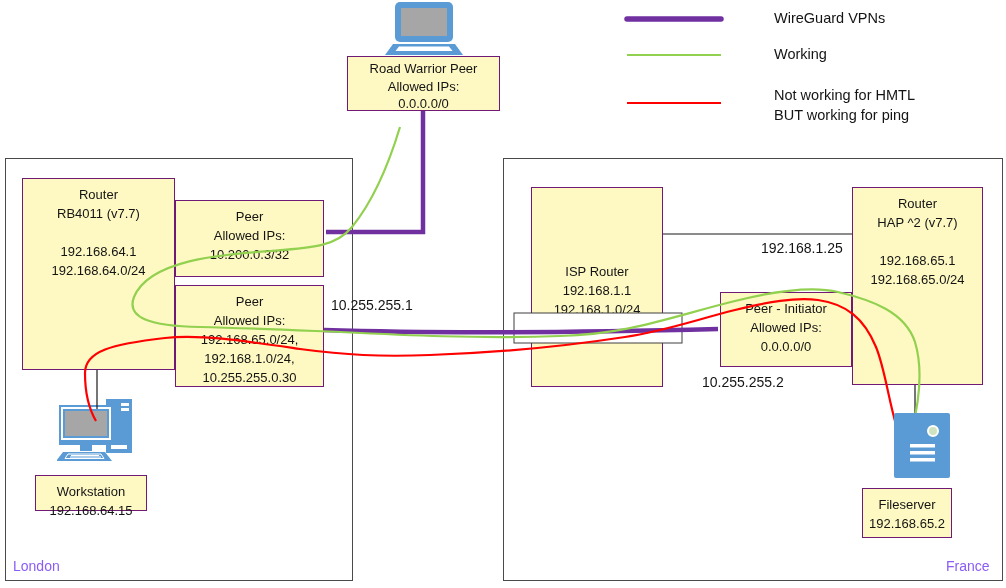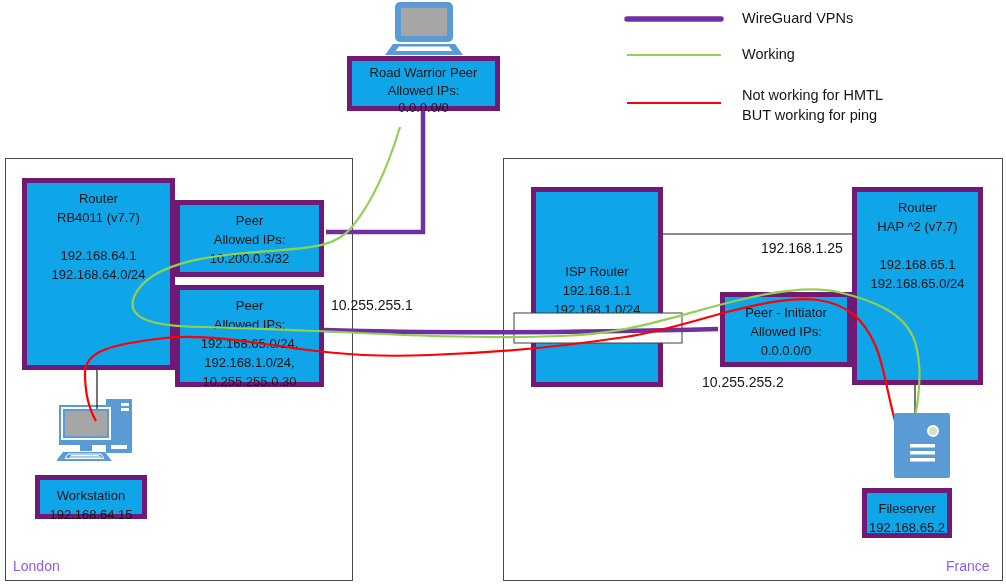--- a/index.html
+++ b/index.html
@@ -5,35 +5,35 @@
   html,body { margin:0; padding:0; background:#fff; }
   #canvas {
     position:relative; width:1006px; height:588px; overflow:hidden;
     font-family:"Liberation Sans", sans-serif; color:#141414; background:#fff;
   }
   .site-box {
     position:absolute; background:#fff; border:1.5px solid #4a4a4a; z-index:1;
   }
   .site-label { position:absolute; font-size:14px; color:#8b5cf6; z-index:2; }
   .node {
-    position:absolute; background:#0ea5e9; border:5px solid #701a75; z-index:2;
+    position:absolute; background:#fef9c3; border:1px solid #701a75; z-index:2;
     display:flex; flex-direction:column; align-items:center;
     padding-top:6px; box-sizing:border-box; text-align:center;
     font-size:13px;
   }
   .bline { height:19px; line-height:19px; white-space:nowrap; }
   .node.tight .bline { height:17.5px; line-height:17.5px; }
   .float-label { position:absolute; font-size:14px; white-space:nowrap; z-index:2; }
   #wires { position:absolute; left:0; top:0; z-index:5; pointer-events:none; }
   .icon { position:absolute; z-index:3; }
   .icon.above { z-index:6; }
   #legend { position:absolute; left:624px; top:8px; z-index:2; }
   .legend-row { position:absolute; display:flex; align-items:flex-start; }
   .legend-swatch { width:100px; margin-right:18px; }
-  .legend-text { font-size:14.5px; line-height:20px; white-space:nowrap; }
+  .legend-text { font-size:14.5px; line-height:20px; white-space:nowrap;margin-left:32px; }
 </style>
 </head>
 <body>
 
 <div id="canvas">
 
   <div class="site-box" style="left:5px; top:158px; width:346px; height:421px;"></div>
   <div class="site-box" style="left:503px; top:158px; width:498px; height:421px;"></div>
   <div class="site-label" style="left:13px; top:558px;">London</div>
   <div class="site-label" style="left:946px; top:558px;">France</div>
@@ -87,21 +87,21 @@
   </div>
 
   <div class="node" style="left:175px; top:285px; width:149px; height:102px;">
     <div class="bline">Peer</div>
     <div class="bline">Allowed IPs:</div>
     <div class="bline">192.168.65.0/24,</div>
     <div class="bline">192.168.1.0/24,</div>
     <div class="bline">10.255.255.0.30</div>
   </div>
 
-  <div class="node" style="left:35px; top:475px; width:112px; height:44px;">
+  <div class="node" style="left:35px; top:475px; width:112px; height:36px;">
     <div class="bline">Workstation</div>
     <div class="bline">192.168.64.15</div>
   </div>
 
   <div class="node" style="left:531px; top:187px; width:132px; height:200px;justify-content:center;">
     <div class="bline">ISP Router</div>
     <div class="bline">192.168.1.1</div>
     <div class="bline">192.168.1.0/24</div>
   </div>
 

